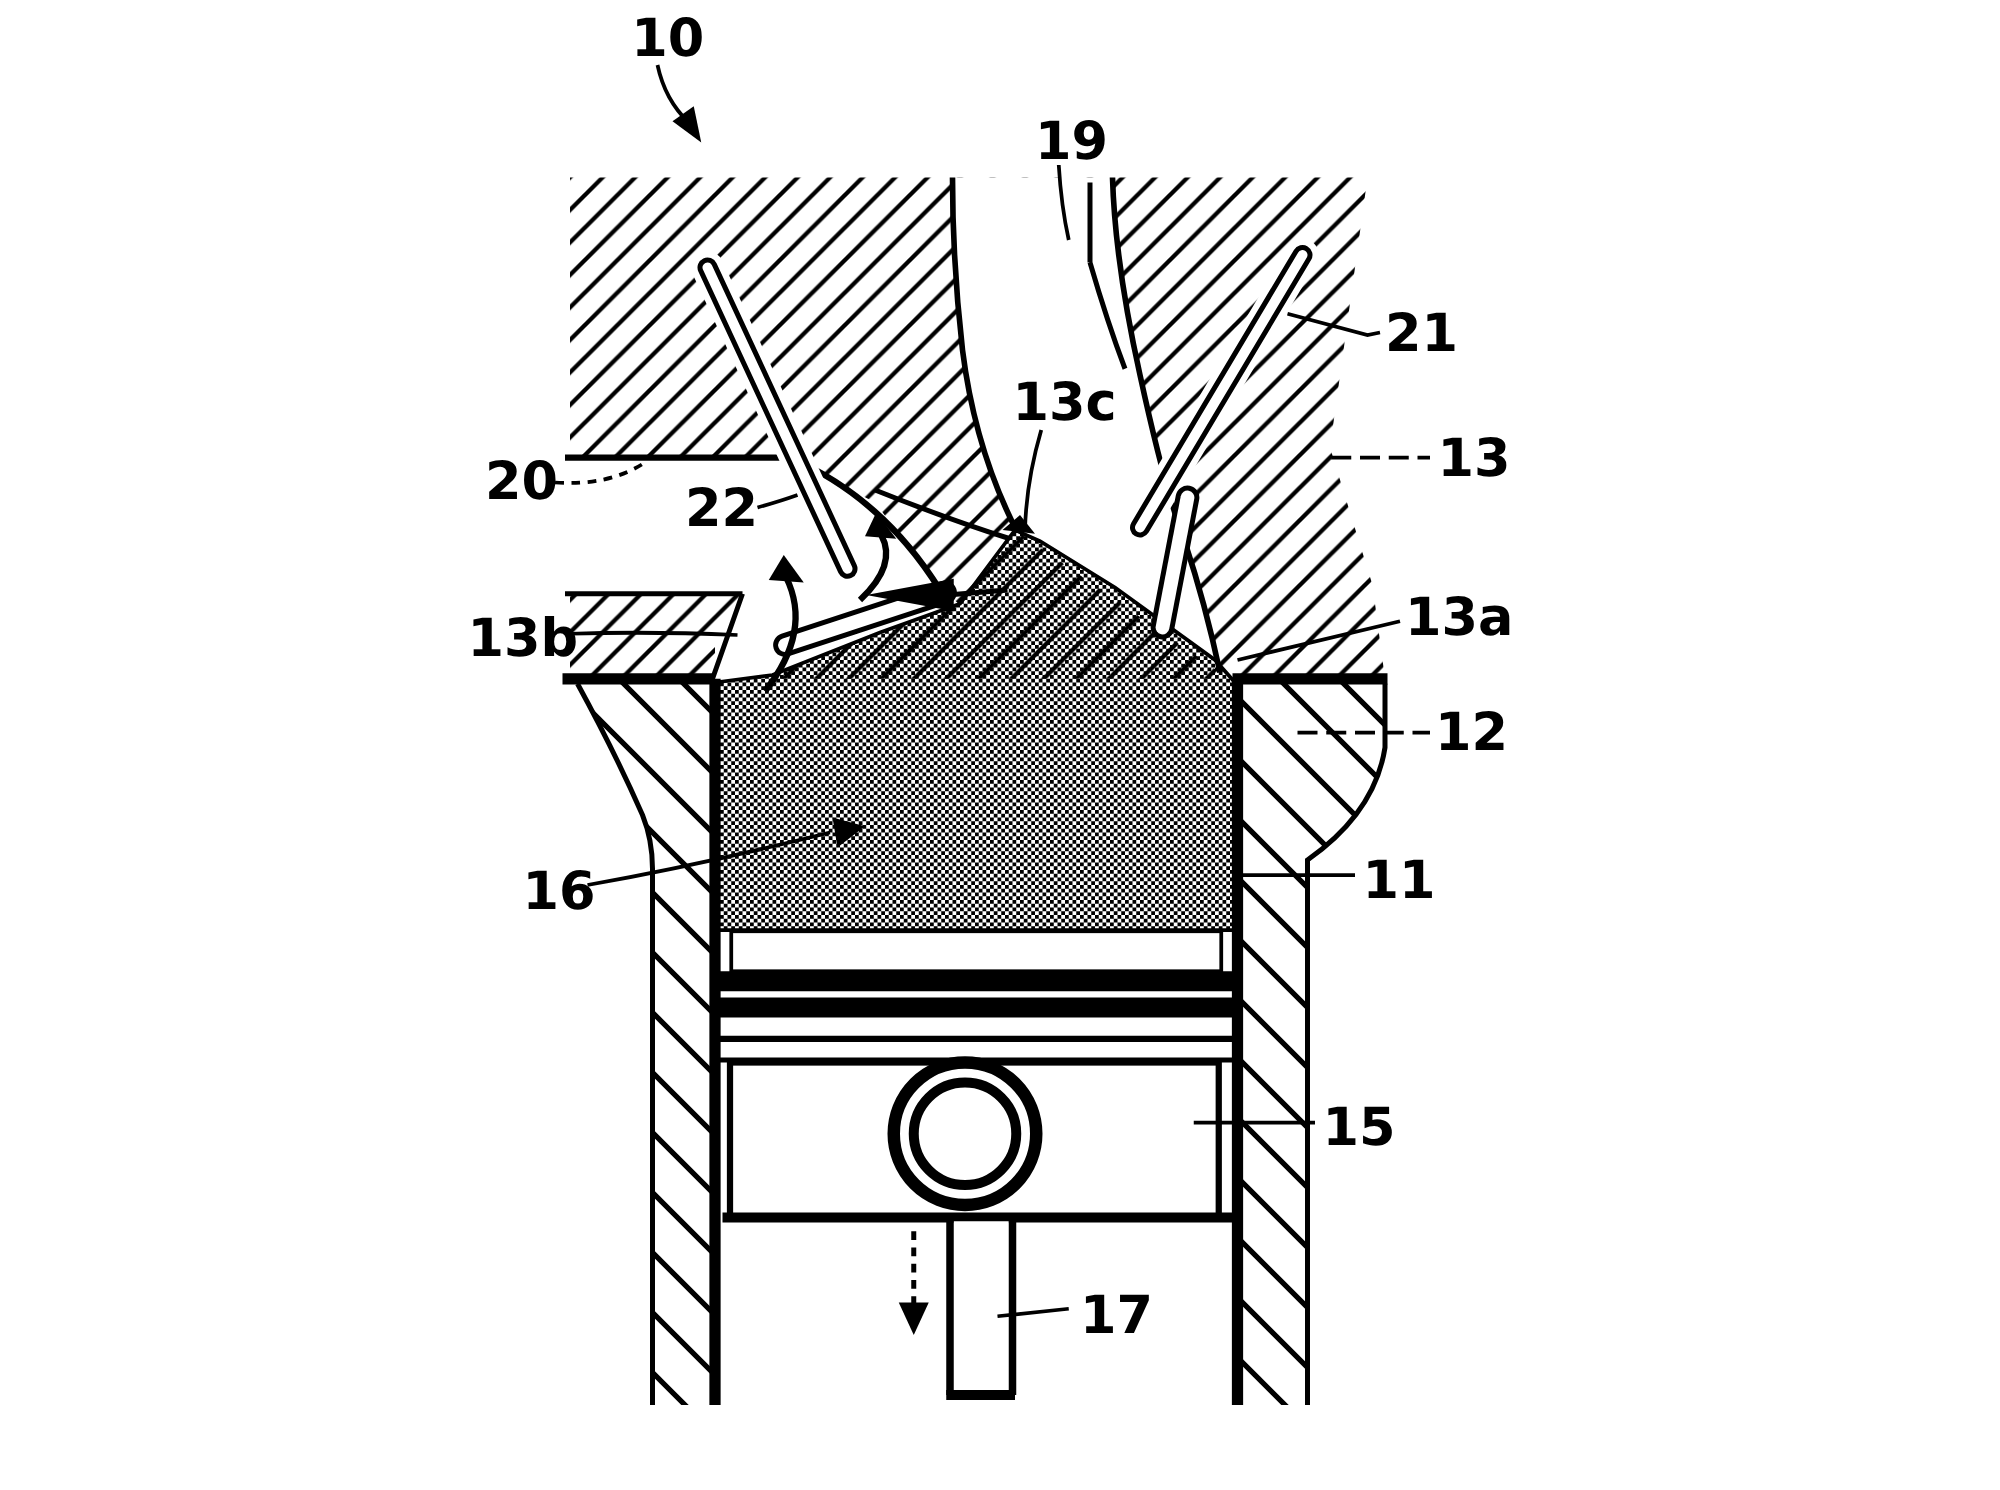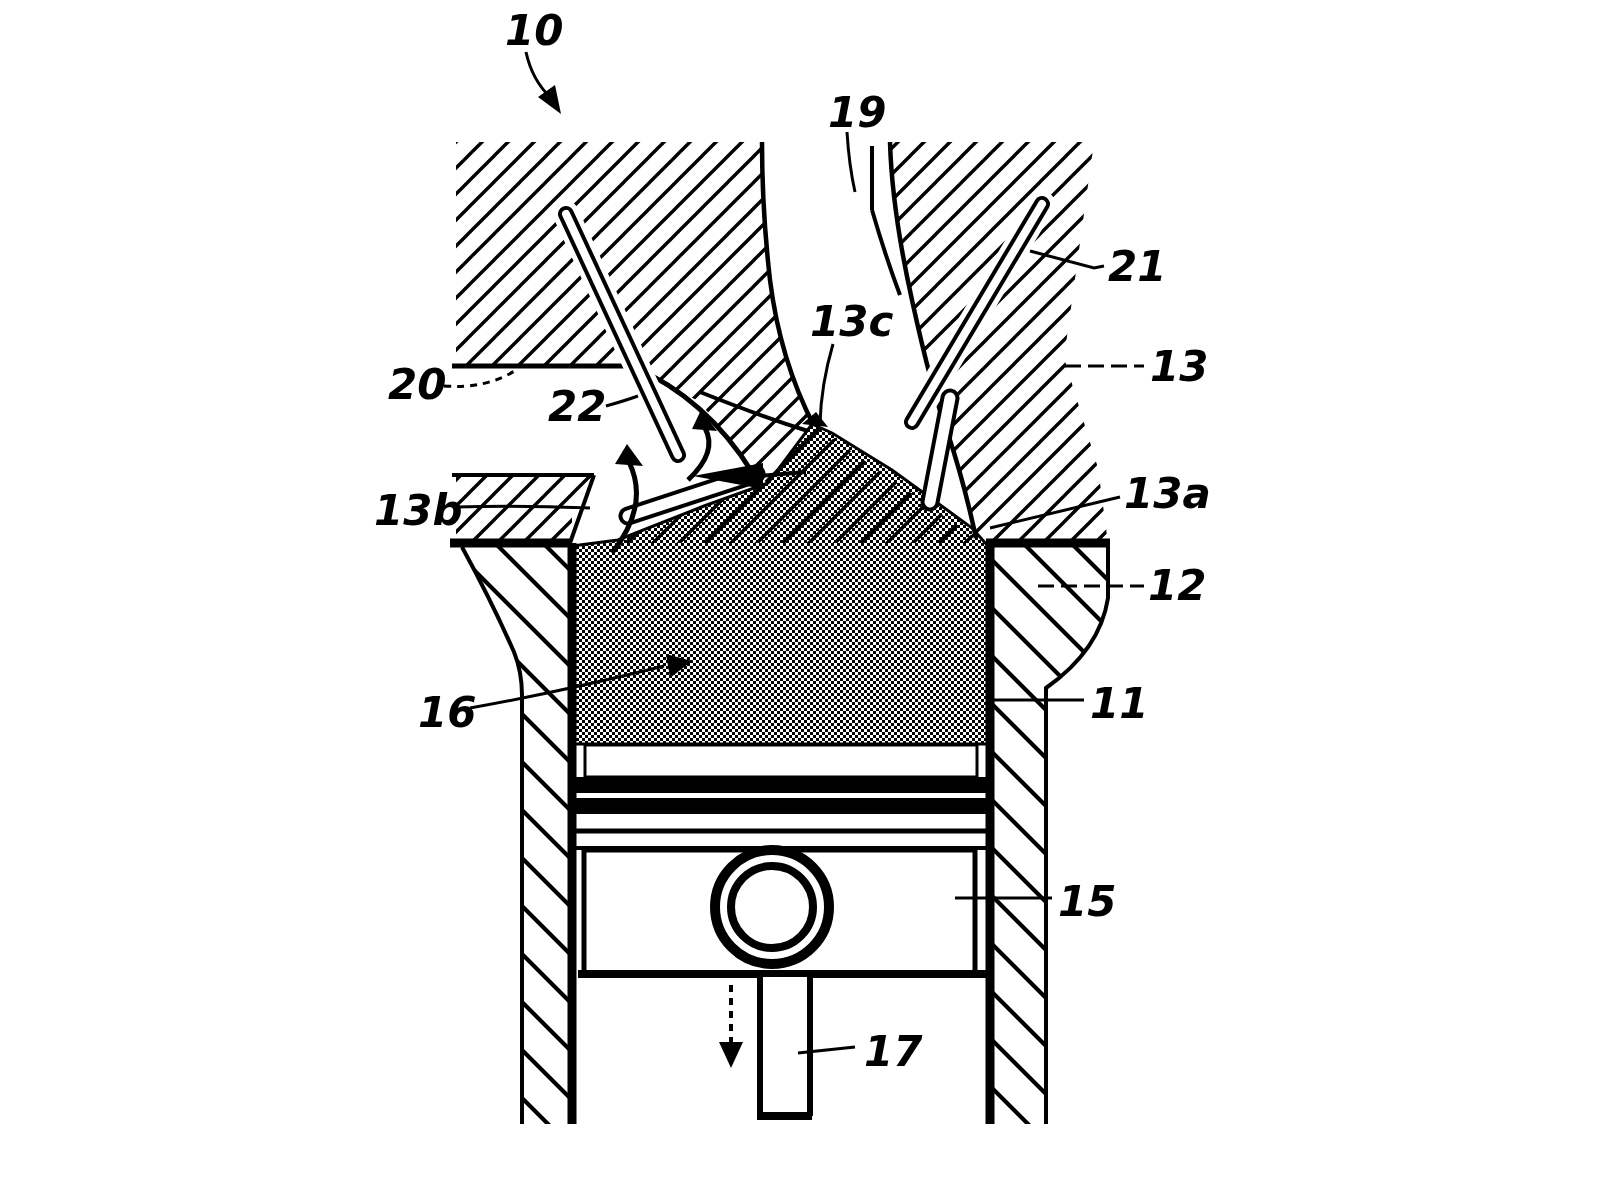--- a/index.html
+++ b/index.html
@@ -1,16 +1,16 @@
 <!DOCTYPE html>
 <html><head>
 <meta charset="utf-8">
 <style>
   html,body{margin:0;padding:0;background:#ffffff;}
-  #stage{position:relative;width:1600px;height:1192px;background:#ffffff;overflow:hidden;font-style:italic;}
+  #stage{position:relative;width:1600px;height:1192px;background:#ffffff;overflow:hidden;}
   svg{display:block;}
   .lbl{font-family:"DejaVu Sans","Liberation Sans",sans-serif;font-weight:bold;font-size:42px;fill:#000;}
   .ld{stroke:#000;fill:none;stroke-width:3;}
   .outline{stroke:#000;fill:none;}
 </style>
 </head>
 <body>
 
 <div id="stage">
 <svg width="1600" height="1192" viewBox="0 0 1600 1192">

